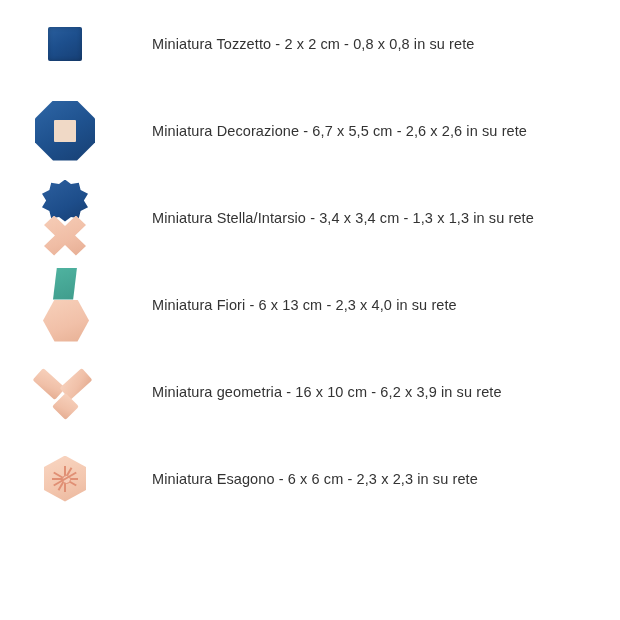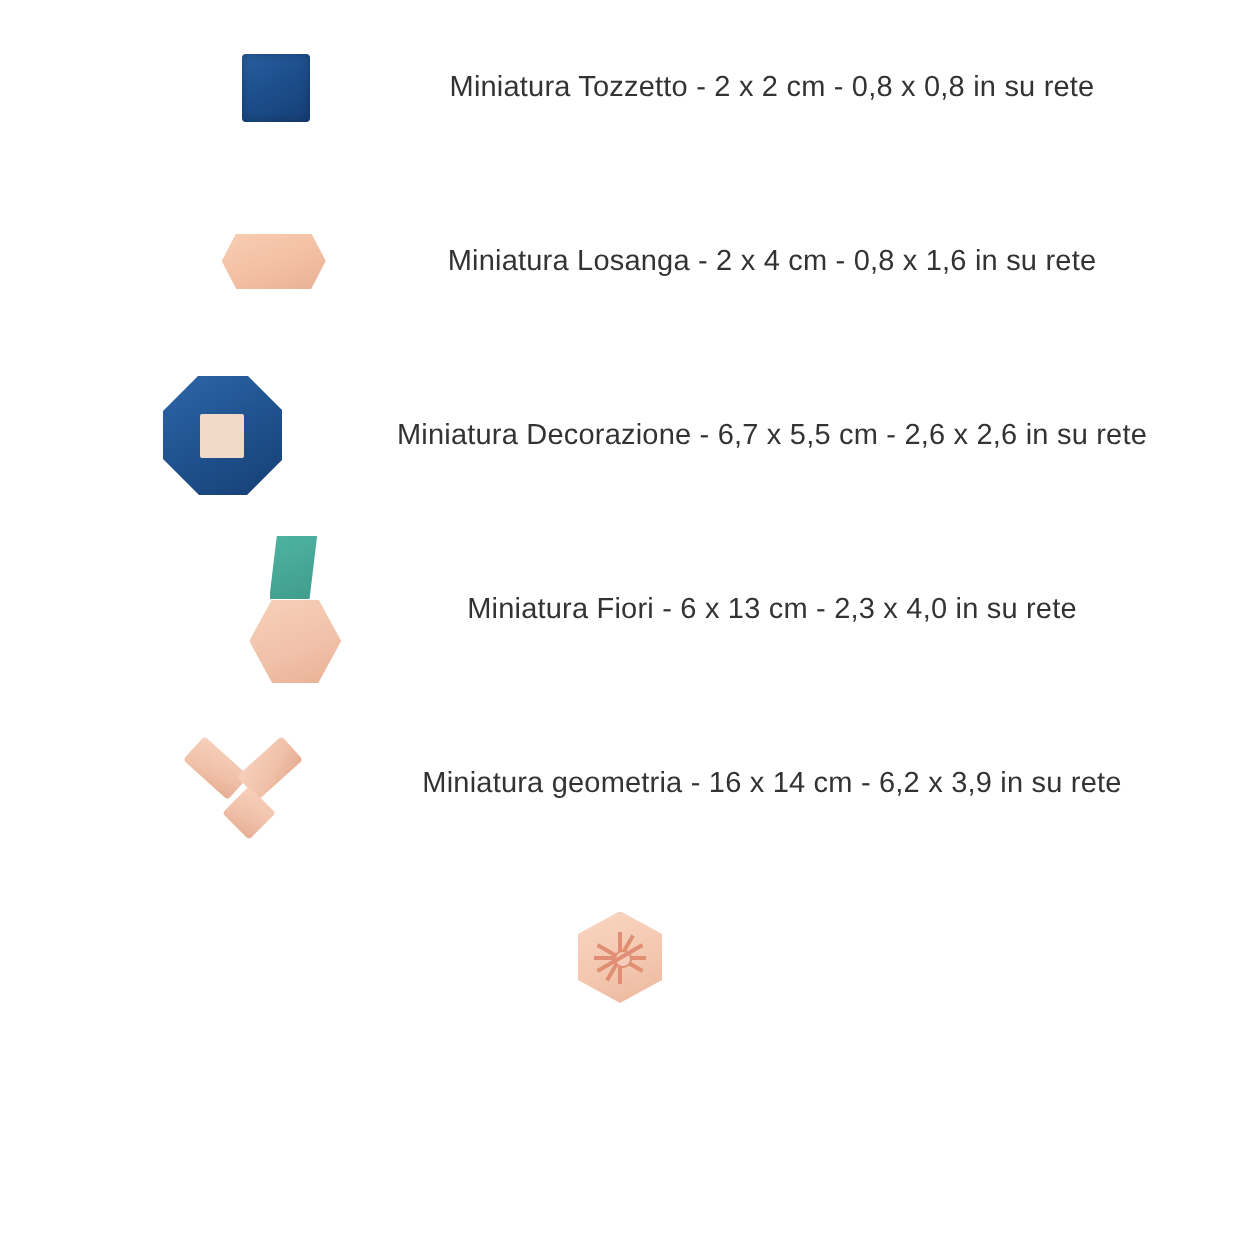--- a/index.html
+++ b/index.html
@@ -10,21 +10,20 @@
     width: 620px;
     height: 620px;
     background: #ffffff;
     font-family: "Liberation Sans", sans-serif;
     overflow: hidden;
   }
   .list {
     display: flex;
     flex-direction: column;
     width: 620px;
-    align-items: center;
   }
   .row {
     display: flex;
     align-items: center;
     height: 87px;
     position: relative;
   }
   .thumb {
     width: 130px;
     min-width: 130px;
@@ -190,63 +189,67 @@
 
 <div class="list">
 
   <div class="row">
     <div class="thumb">
       <div class="sq-tozzetto"></div>
     </div>
     <div class="label">Miniatura Tozzetto - 2 x 2 cm - 0,8 x 0,8 in su rete</div>
   </div>
 
-  <div class="row">
-    <div class="thumb">
-      <div class="losanga"></div>
-    </div>
-    <div class="label">Miniatura Losanga - 2 x 4 cm - 0,8 x 1,6 in su rete</div>
-  </div>
 
   <div class="row">
     <div class="thumb">
       <div class="deco-wrap">
         <div class="deco-outer"></div>
         <div class="deco-inner"></div>
       </div>
     </div>
     <div class="label">Miniatura Decorazione - 6,7 x 5,5 cm - 2,6 x 2,6 in su rete</div>
   </div>
 
+  <div class="row">
+    <div class="thumb">
+      <div class="stella-wrap">
+        <div class="stella"></div>
+        <div class="intarsio"></div>
+      </div>
+    </div>
+    <div class="label">Miniatura Stella/Intarsio - 3,4 x 3,4 cm - 1,3 x 1,3 in su rete</div>
+  </div>
 
   <div class="row">
     <div class="thumb">
       <div class="fiori-wrap">
         <div class="fiori-top"></div>
         <div class="fiori-bottom"></div>
       </div>
     </div>
     <div class="label">Miniatura Fiori - 6 x 13 cm - 2,3 x 4,0 in su rete</div>
   </div>
 
   <div class="row">
     <div class="thumb">
       <div class="geo-wrap">
         <div class="geo-a"></div>
         <div class="geo-b"></div>
         <div class="geo-c"></div>
       </div>
     </div>
-    <div class="label">Miniatura geometria - 16 x 14 cm - 6,2 x 3,9 in su rete</div>
+    <div class="label">Miniatura geometria - 16 x 10 cm - 6,2 x 3,9 in su rete</div>
   </div>
 
   <div class="row">
     <div class="thumb">
       <div class="esagono">
         <span class="petal2"></span>
         <span class="petal3"></span>
         <span class="petal4"></span>
         <span class="core"></span>
       </div>
     </div>
+    <div class="label">Miniatura Esagono - 6 x 6 cm - 2,3 x 2,3 in su rete</div>
   </div>
 
 </div>
 
 </body></html>

